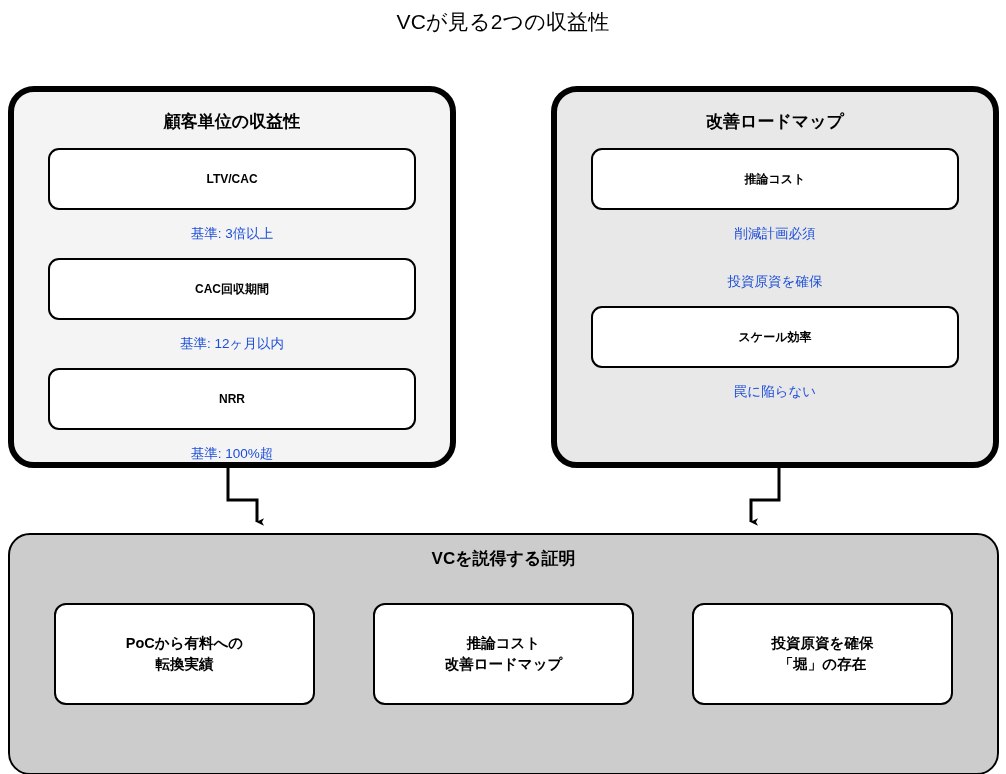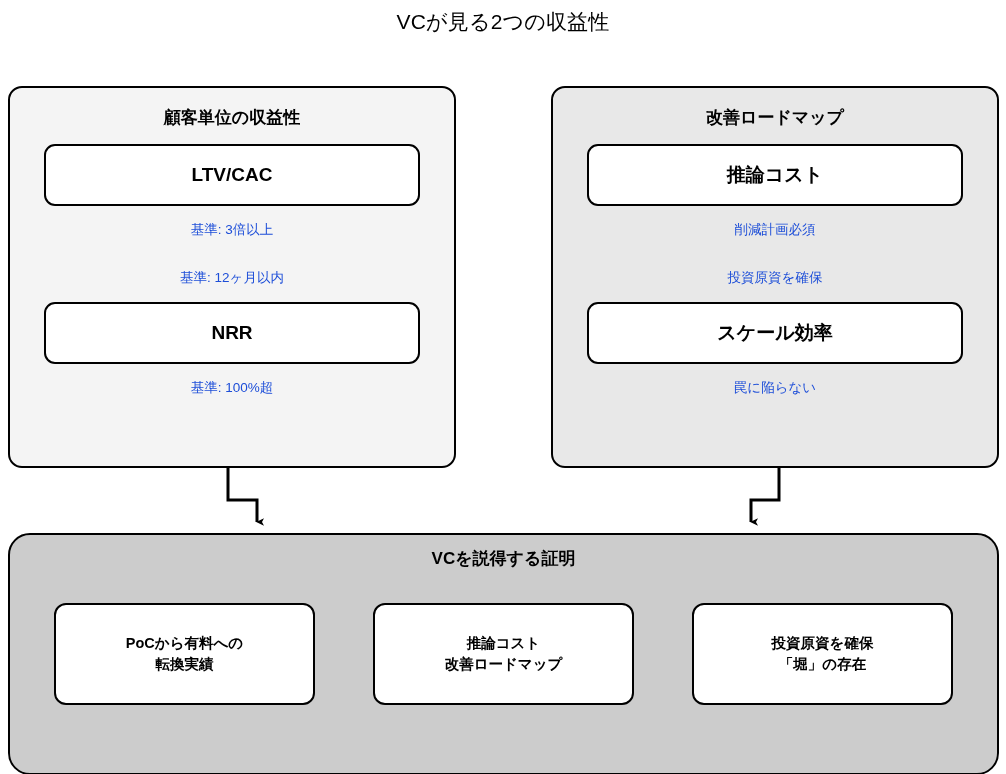--- a/index.html
+++ b/index.html
@@ -29,22 +29,22 @@
     width: 1006px;
     text-align: center;
     font-size: 21px;
     font-weight: normal;
     letter-spacing: 0.2px;
   }
 
   
   .panel {
     position: absolute;
-    border: 2px solid #000000;
-    border-radius: 14px;
+    border: 6px solid #000000;
+    border-radius: 26px;
     box-sizing: border-box;
   }
   .panel-left {
     left: 8px;
     top: 86px;
     width: 448px;
     height: 382px;
     background: #f4f4f4;
   }
   .panel-right {
@@ -73,21 +73,21 @@
 
   .metric-box {
     height: 62px;
     background: #ffffff;
     border: 2px solid #000000;
     border-radius: 11px;
     box-sizing: border-box;
     display: flex;
     align-items: center;
     justify-content: center;
-    font-size: 19px;
+    font-size: 12px;
     font-weight: bold;
   }
   .metric-note {
     height: 48px;
     display: flex;
     align-items: center;
     justify-content: center;
     font-size: 13.5px;
     font-weight: normal;
     color: #1d4ed8;
@@ -156,20 +156,21 @@
 
 <div id="diagram">
 
   <div class="page-title">VCが見る2つの収益性</div>
 
   <div class="panel panel-left">
     <div class="panel-title">顧客単位の収益性</div>
     <div class="panel-body">
       <div class="metric-box">LTV/CAC</div>
       <div class="metric-note">基準: 3倍以上</div>
+      <div class="metric-box">CAC回収期間</div>
       <div class="metric-note">基準: 12ヶ月以内</div>
       <div class="metric-box">NRR</div>
       <div class="metric-note">基準: 100%超</div>
     </div>
   </div>
 
   <div class="panel panel-right">
     <div class="panel-title">改善ロードマップ</div>
     <div class="panel-body">
       <div class="metric-box">推論コスト</div>

